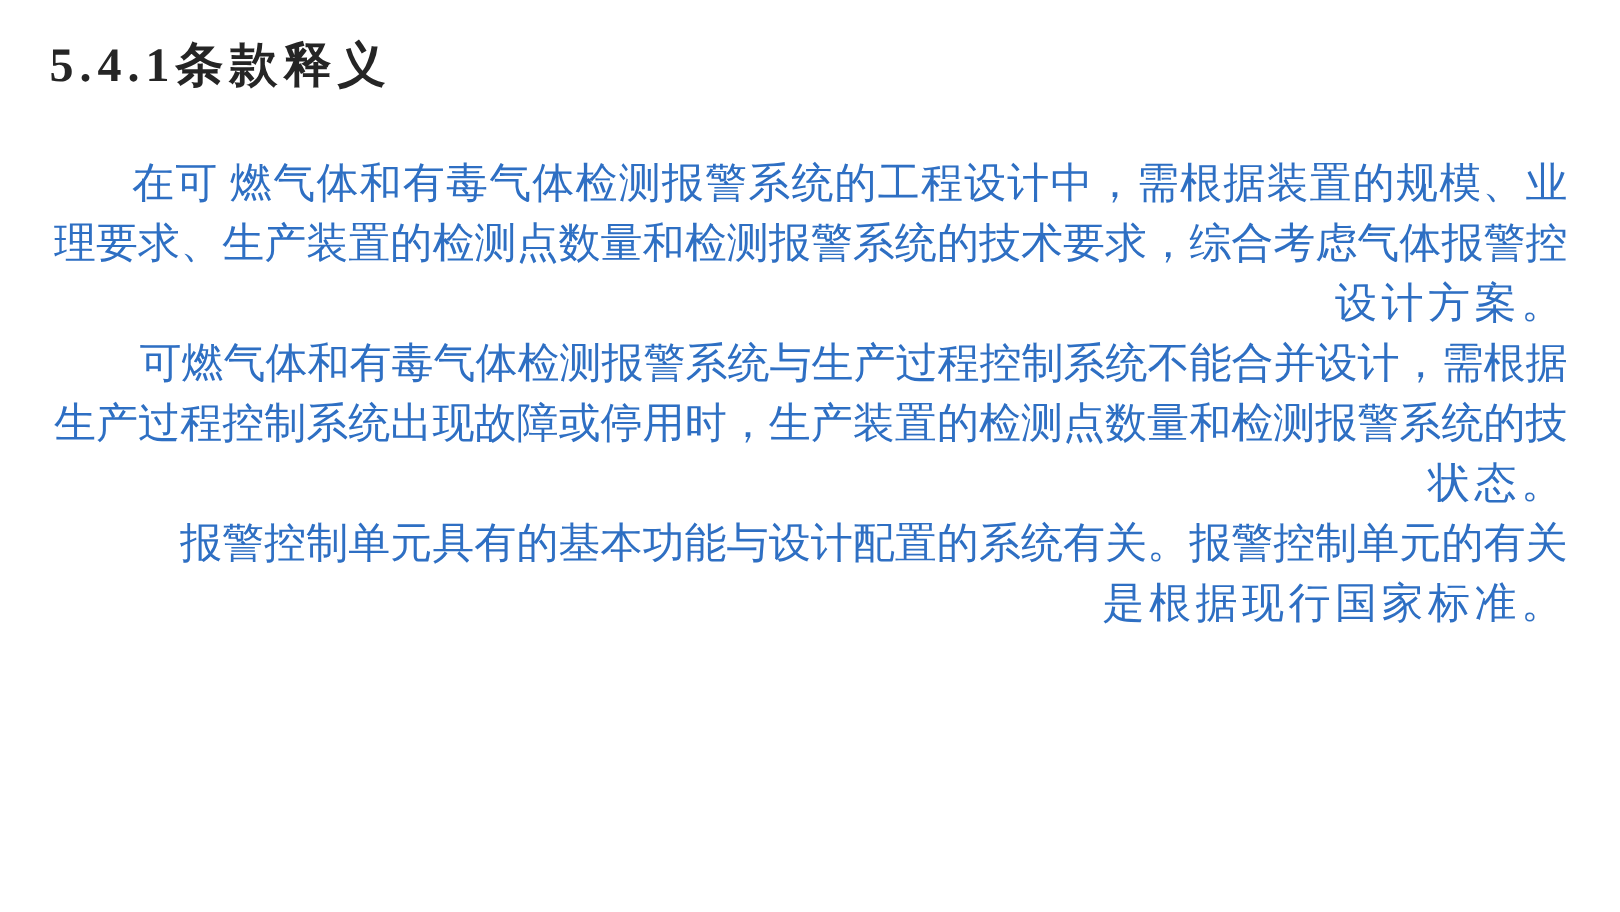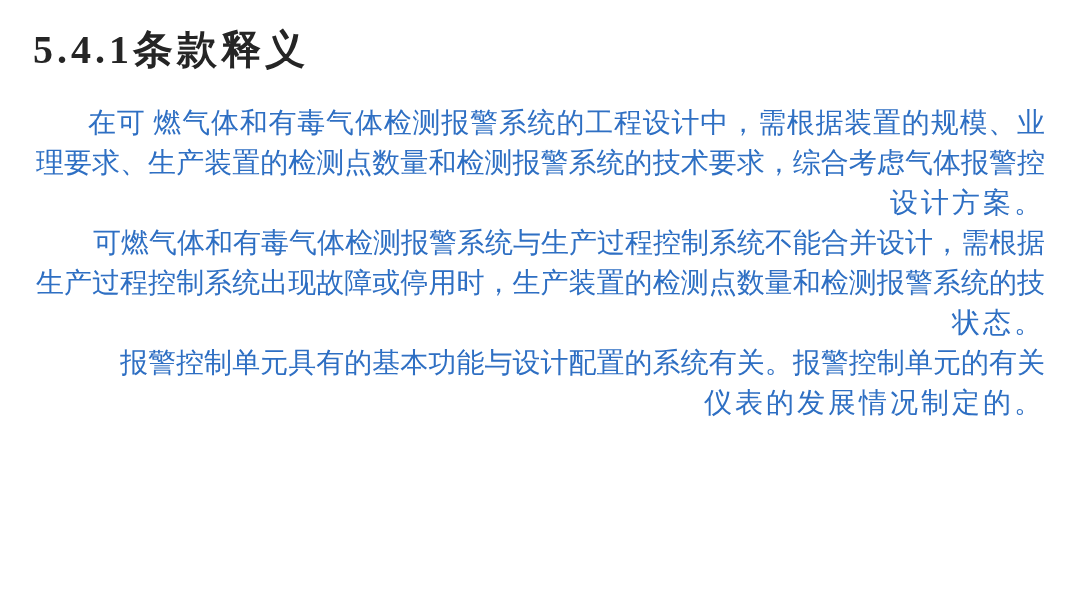--- a/index.html
+++ b/index.html
@@ -15,21 +15,21 @@
     height: 608px;
     margin: 0 auto;
     background: var(--page-bg);
     overflow: hidden;
     font-family: "Liberation Serif", "DejaVu Serif", serif;
   }
   .slide-title {
     position: absolute;
     left: 33px;
     top: 22px;
-    font-size: 40px;
+    font-size: 32px;
     font-weight: 600;
     letter-spacing: 4px;
     color: var(--title-color);
     white-space: nowrap;
   }
   .body-text {
     position: absolute;
     left: 36px;
     right: 35px;
     top: 103px;
@@ -73,17 +73,17 @@
     </div>
 
     <div>
       <div class="line fill ind-b">可燃气体和有毒气体检测报警系统与生产过程控制系统不能合并设计，需根据装置的规模</div>
       <div class="line fill">生产过程控制系统出现故障或停用时，生产装置的检测点数量和检测报警系统的技术要求</div>
       <div class="line end">状态。</div>
     </div>
 
     <div>
       <div class="line fill ind-c">报警控制单元具有的基本功能与设计配置的系统有关。报警控制单元的有关性能指标</div>
-      <div class="line end">仪表的发展情况制定的。</div>
+      <div class="line end">是根据现行国家标准。</div>
     </div>
 
   </div>
 </div>
 
 </body></html>

